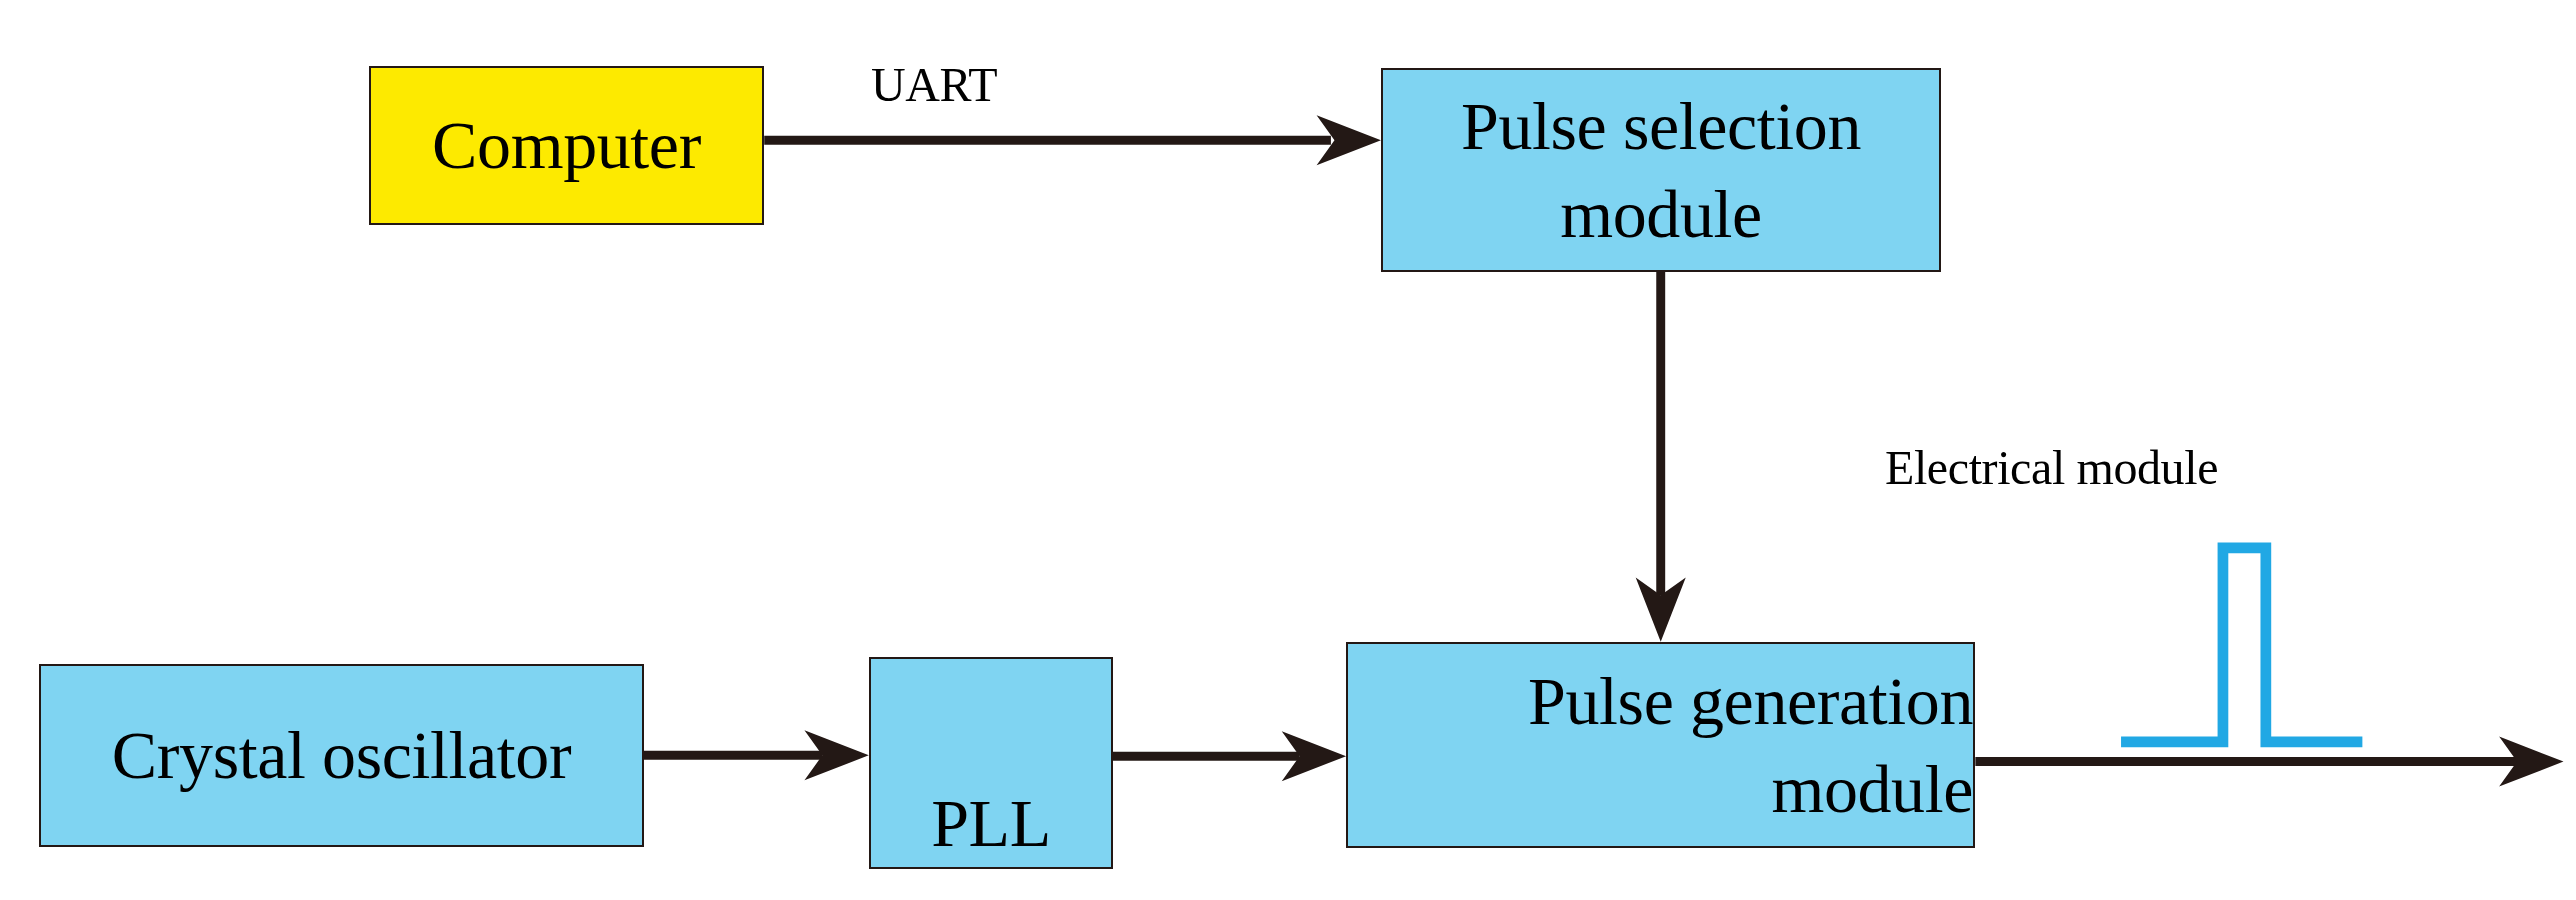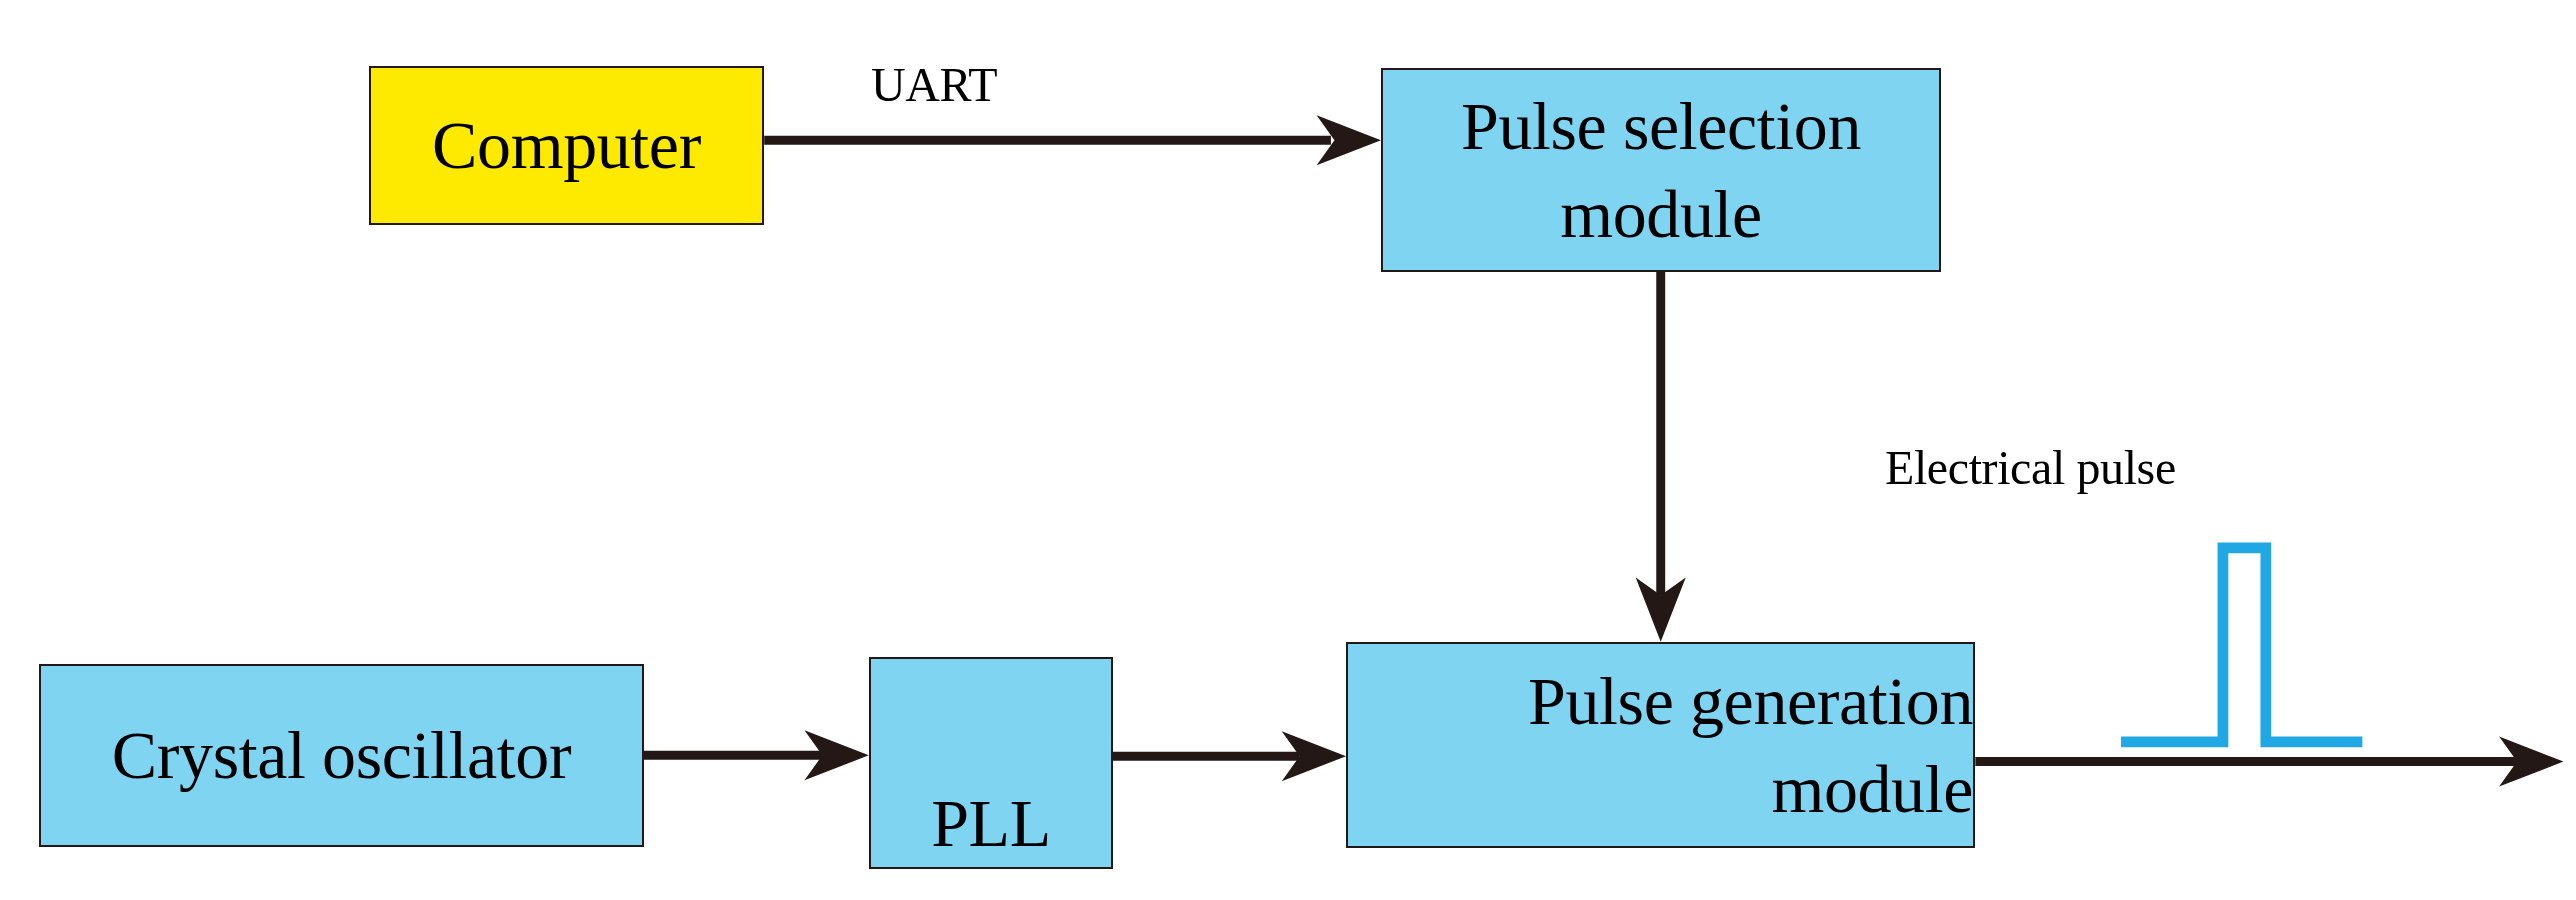--- a/index.html
+++ b/index.html
@@ -98,16 +98,16 @@
   <div class="node" id="node-pll">
     <span class="node__label">PLL</span>
   </div>
 
   <div class="node" id="node-pulse-generation">
     <span class="node__label">Pulse generation module</span>
   </div>
 
   <div class="edge-label" id="label-uart">UART</div>
 
-  <div class="annotation-label" id="label-electrical-pulse">Electrical pulse</div>
+  <div class="annotation-label" id="label-electrical-pulse">Electrical module</div>
 
 </div>
 
 
 </body></html>

